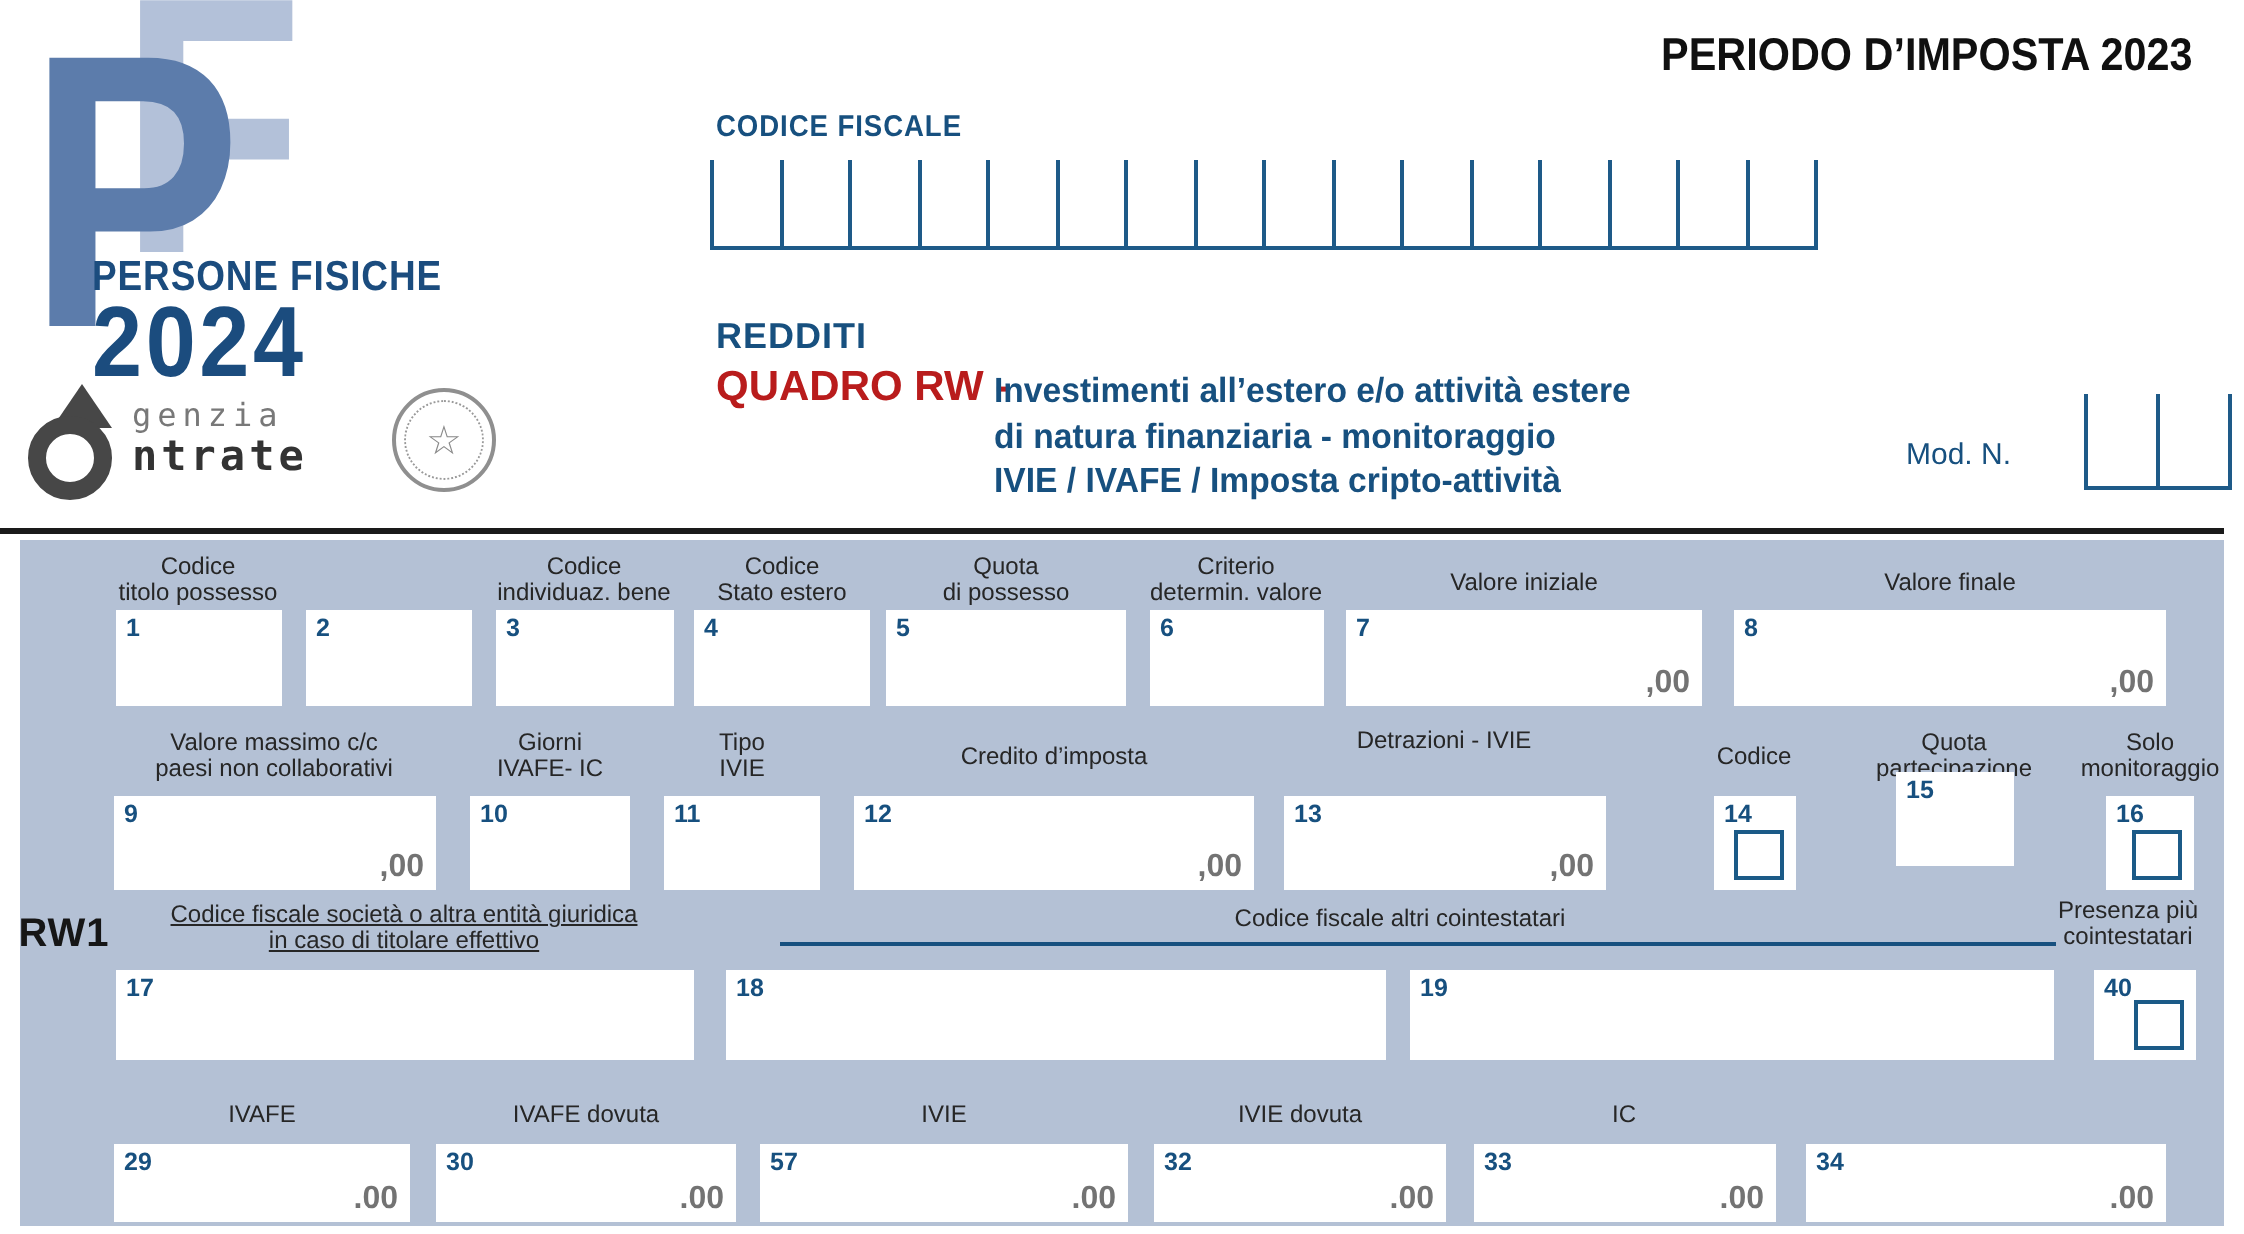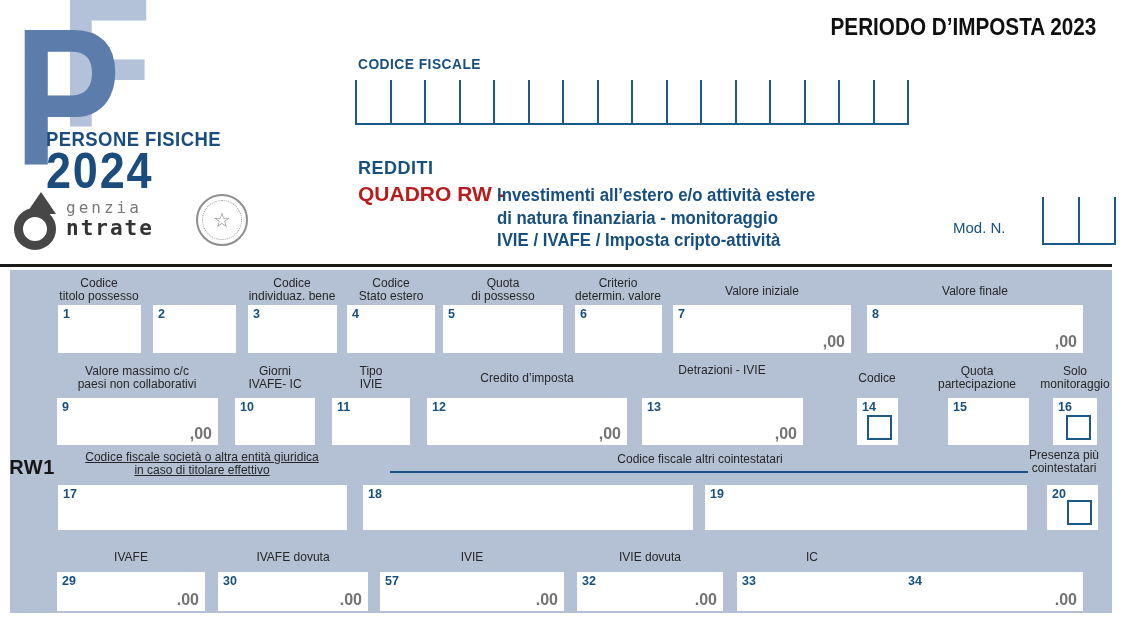--- a/index.html
+++ b/index.html
@@ -186,21 +186,21 @@
       <span class="dec">,00</span>
     </div>
   <div class="box" style="left:642px;top:398px;width:161px;height:47px;">
       <span class="num">13</span>
       <span class="dec">,00</span>
     </div>
   <div class="box" style="left:857px;top:398px;width:41px;height:47px;">
       <span class="num">14</span>
       <span class="chk"></span>
     </div>
-  <div class="box" style="left:948px;top:398px;width:81px;height:47px;text-align:right;">
+  <div class="box" style="left:948px;top:386px;width:59px;height:47px;text-align:right;">
       <span class="num">15</span>
     </div>
   <div class="box" style="left:1053px;top:398px;width:44px;height:47px;">
       <span class="num">16</span>
       <span class="chk"></span>
     </div>
 
   <div class="lbl" style="left:52px;top:451px;width:300px;text-decoration:underline;">Codice fiscale società o altra entità giuridica
 in caso di titolare effettivo</div>
   <div class="lbl" style="left:550px;top:453px;width:300px;">Codice fiscale altri cointestatari</div>
@@ -211,21 +211,21 @@
   <div class="box" style="left:58px;top:485px;width:289px;height:45px;">
       <span class="num">17</span>
     </div>
   <div class="box" style="left:363px;top:485px;width:330px;height:45px;">
       <span class="num">18</span>
     </div>
   <div class="box" style="left:705px;top:485px;width:322px;height:45px;">
       <span class="num">19</span>
     </div>
   <div class="box" style="left:1047px;top:485px;width:51px;height:45px;">
-      <span class="num">20</span>
+      <span class="num">40</span>
       <span class="chk"></span>
     </div>
 
   <div class="lbl" style="left:51px;top:551px;width:160px;">IVAFE</div>
   <div class="lbl" style="left:213px;top:551px;width:160px;">IVAFE dovuta</div>
   <div class="lbl" style="left:392px;top:551px;width:160px;">IVIE</div>
   <div class="lbl" style="left:570px;top:551px;width:160px;">IVIE dovuta</div>
   <div class="lbl" style="left:732px;top:551px;width:160px;">IC</div>
   <div class="lbl" style="left:913px;top:551px;width:160px;margin-top:44px;">IC dovuta</div>
 
@@ -238,21 +238,21 @@
       <span class="dec">.00</span>
     </div>
   <div class="box" style="left:380px;top:572px;width:184px;height:39px;">
       <span class="num">57</span>
       <span class="dec">.00</span>
     </div>
   <div class="box" style="left:577px;top:572px;width:146px;height:39px;">
       <span class="num">32</span>
       <span class="dec">.00</span>
     </div>
-  <div class="box" style="left:737px;top:572px;width:151px;height:39px;padding-left:44px;">
+  <div class="box" style="left:737px;top:572px;width:151px;height:39px;">
       <span class="num">33</span>
       <span class="dec">.00</span>
     </div>
   <div class="box" style="left:903px;top:572px;width:180px;height:39px;">
       <span class="num">34</span>
       <span class="dec">.00</span>
     </div>
 
 </div>
 

